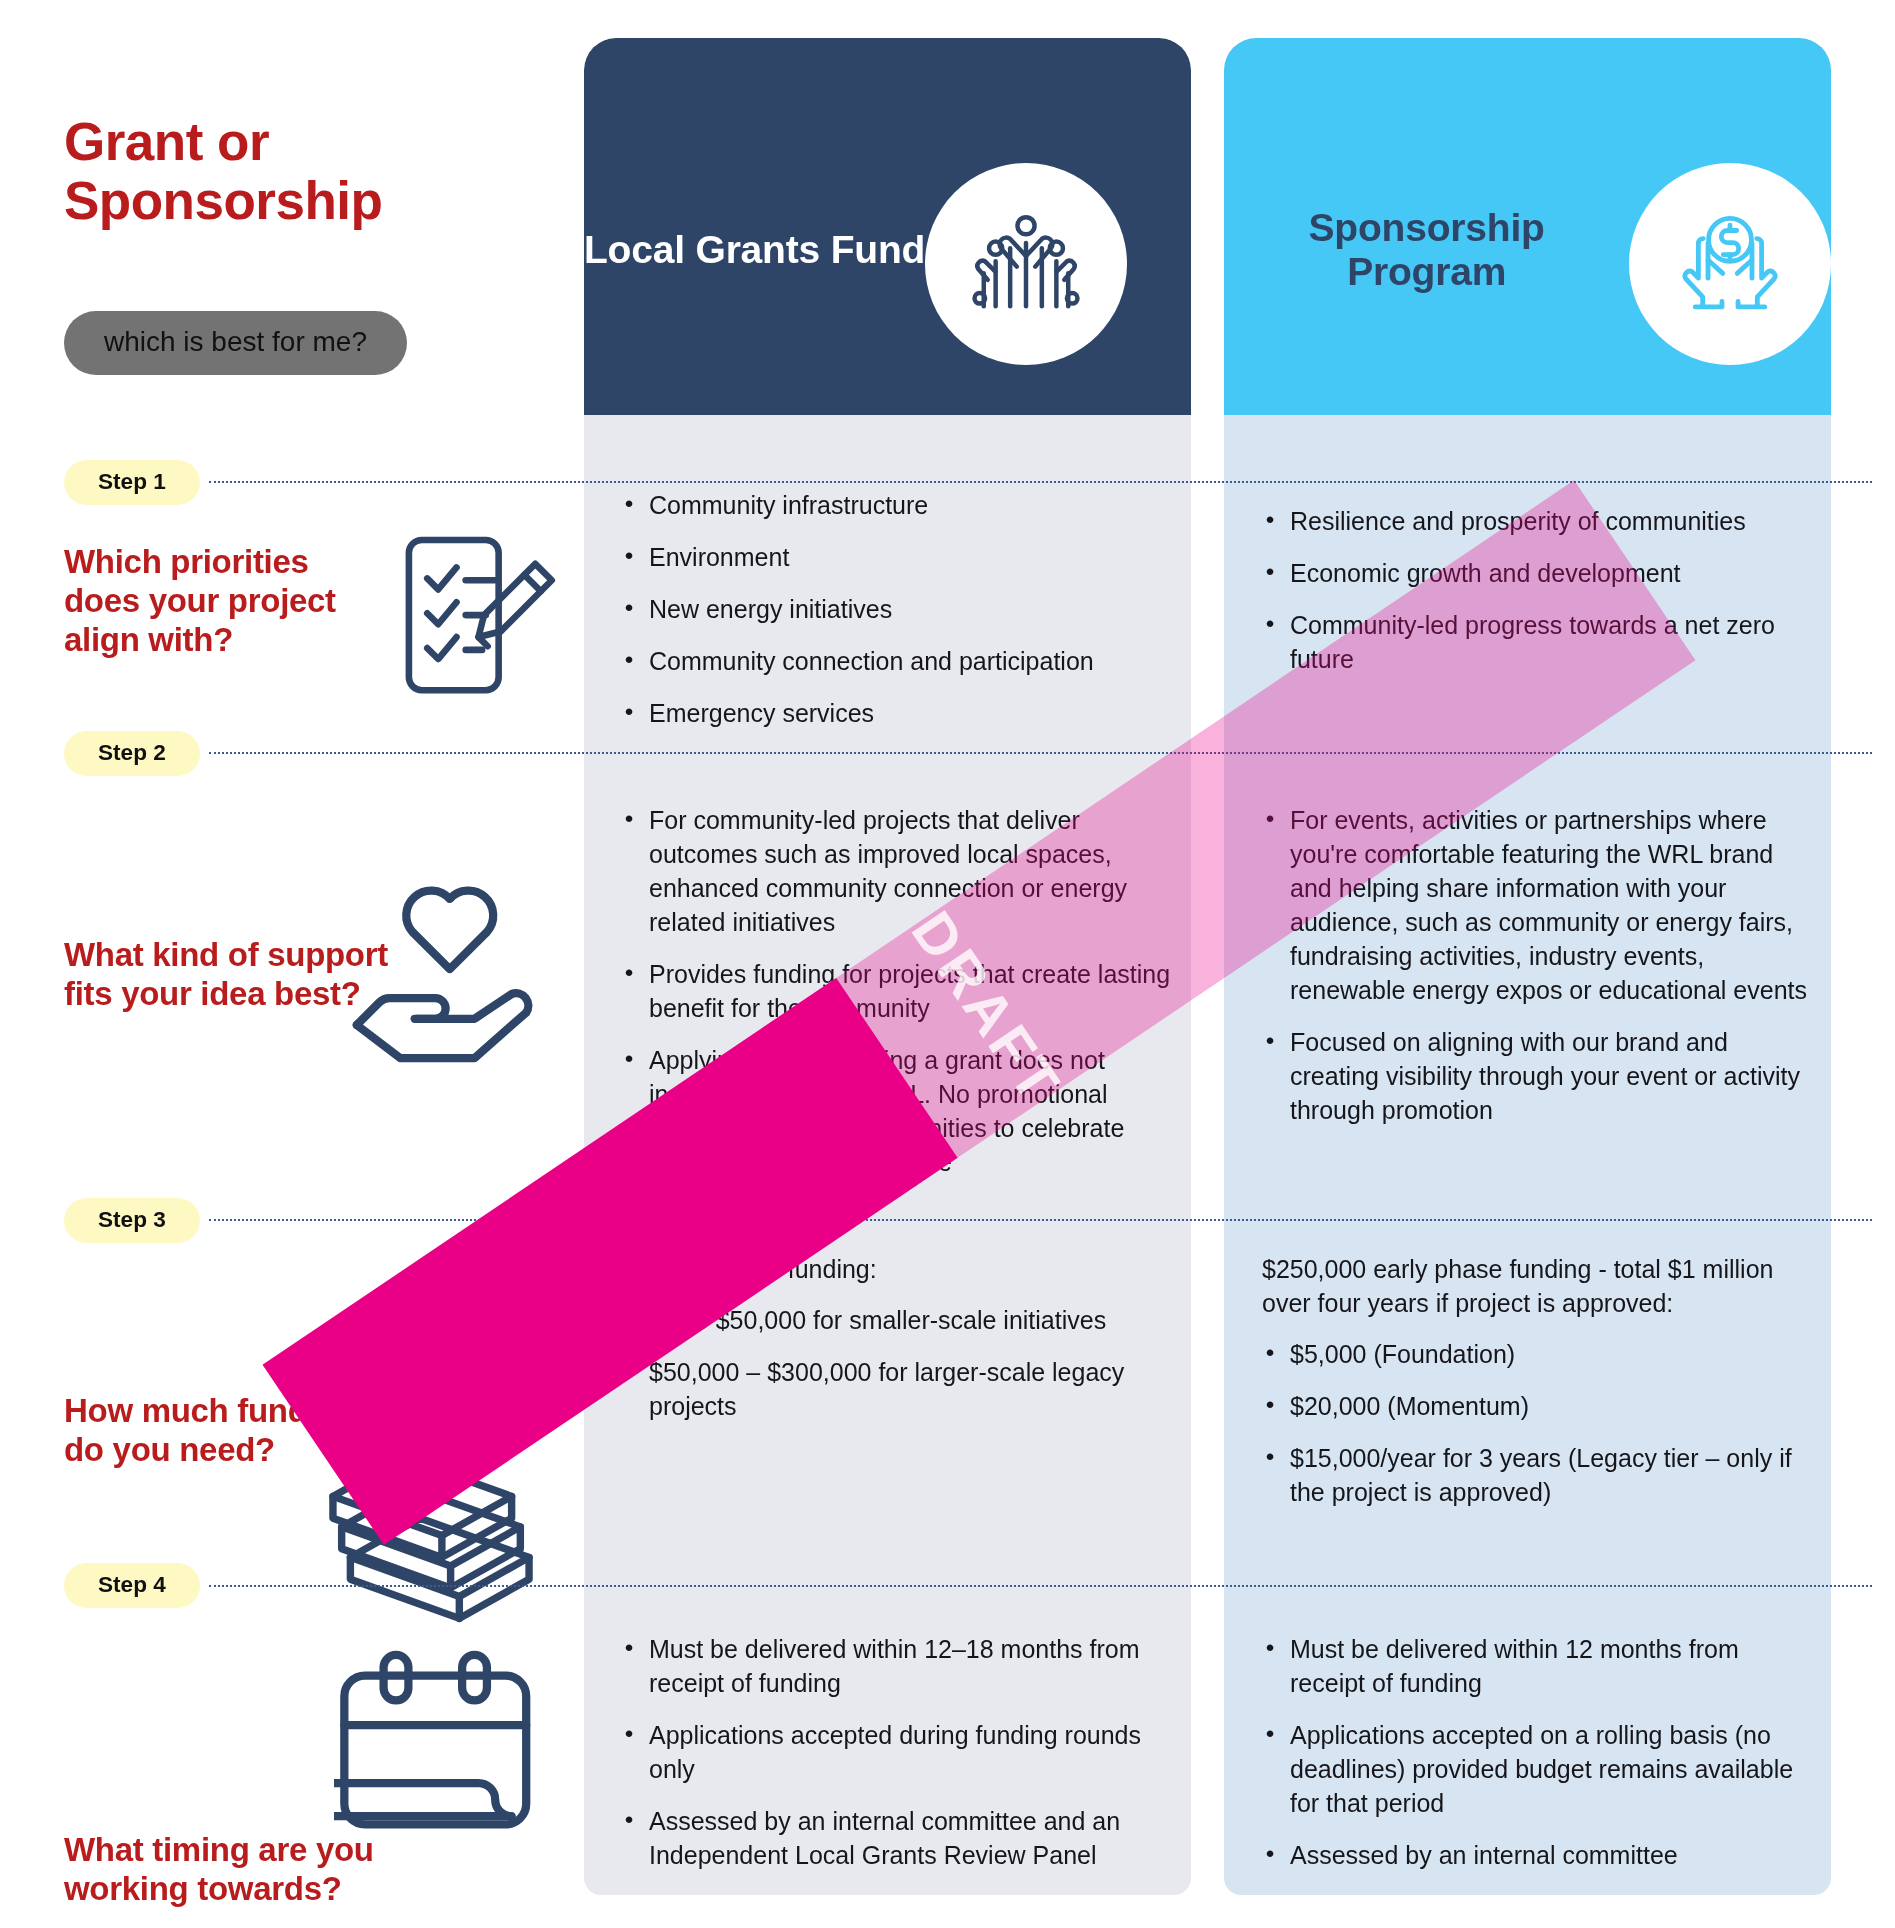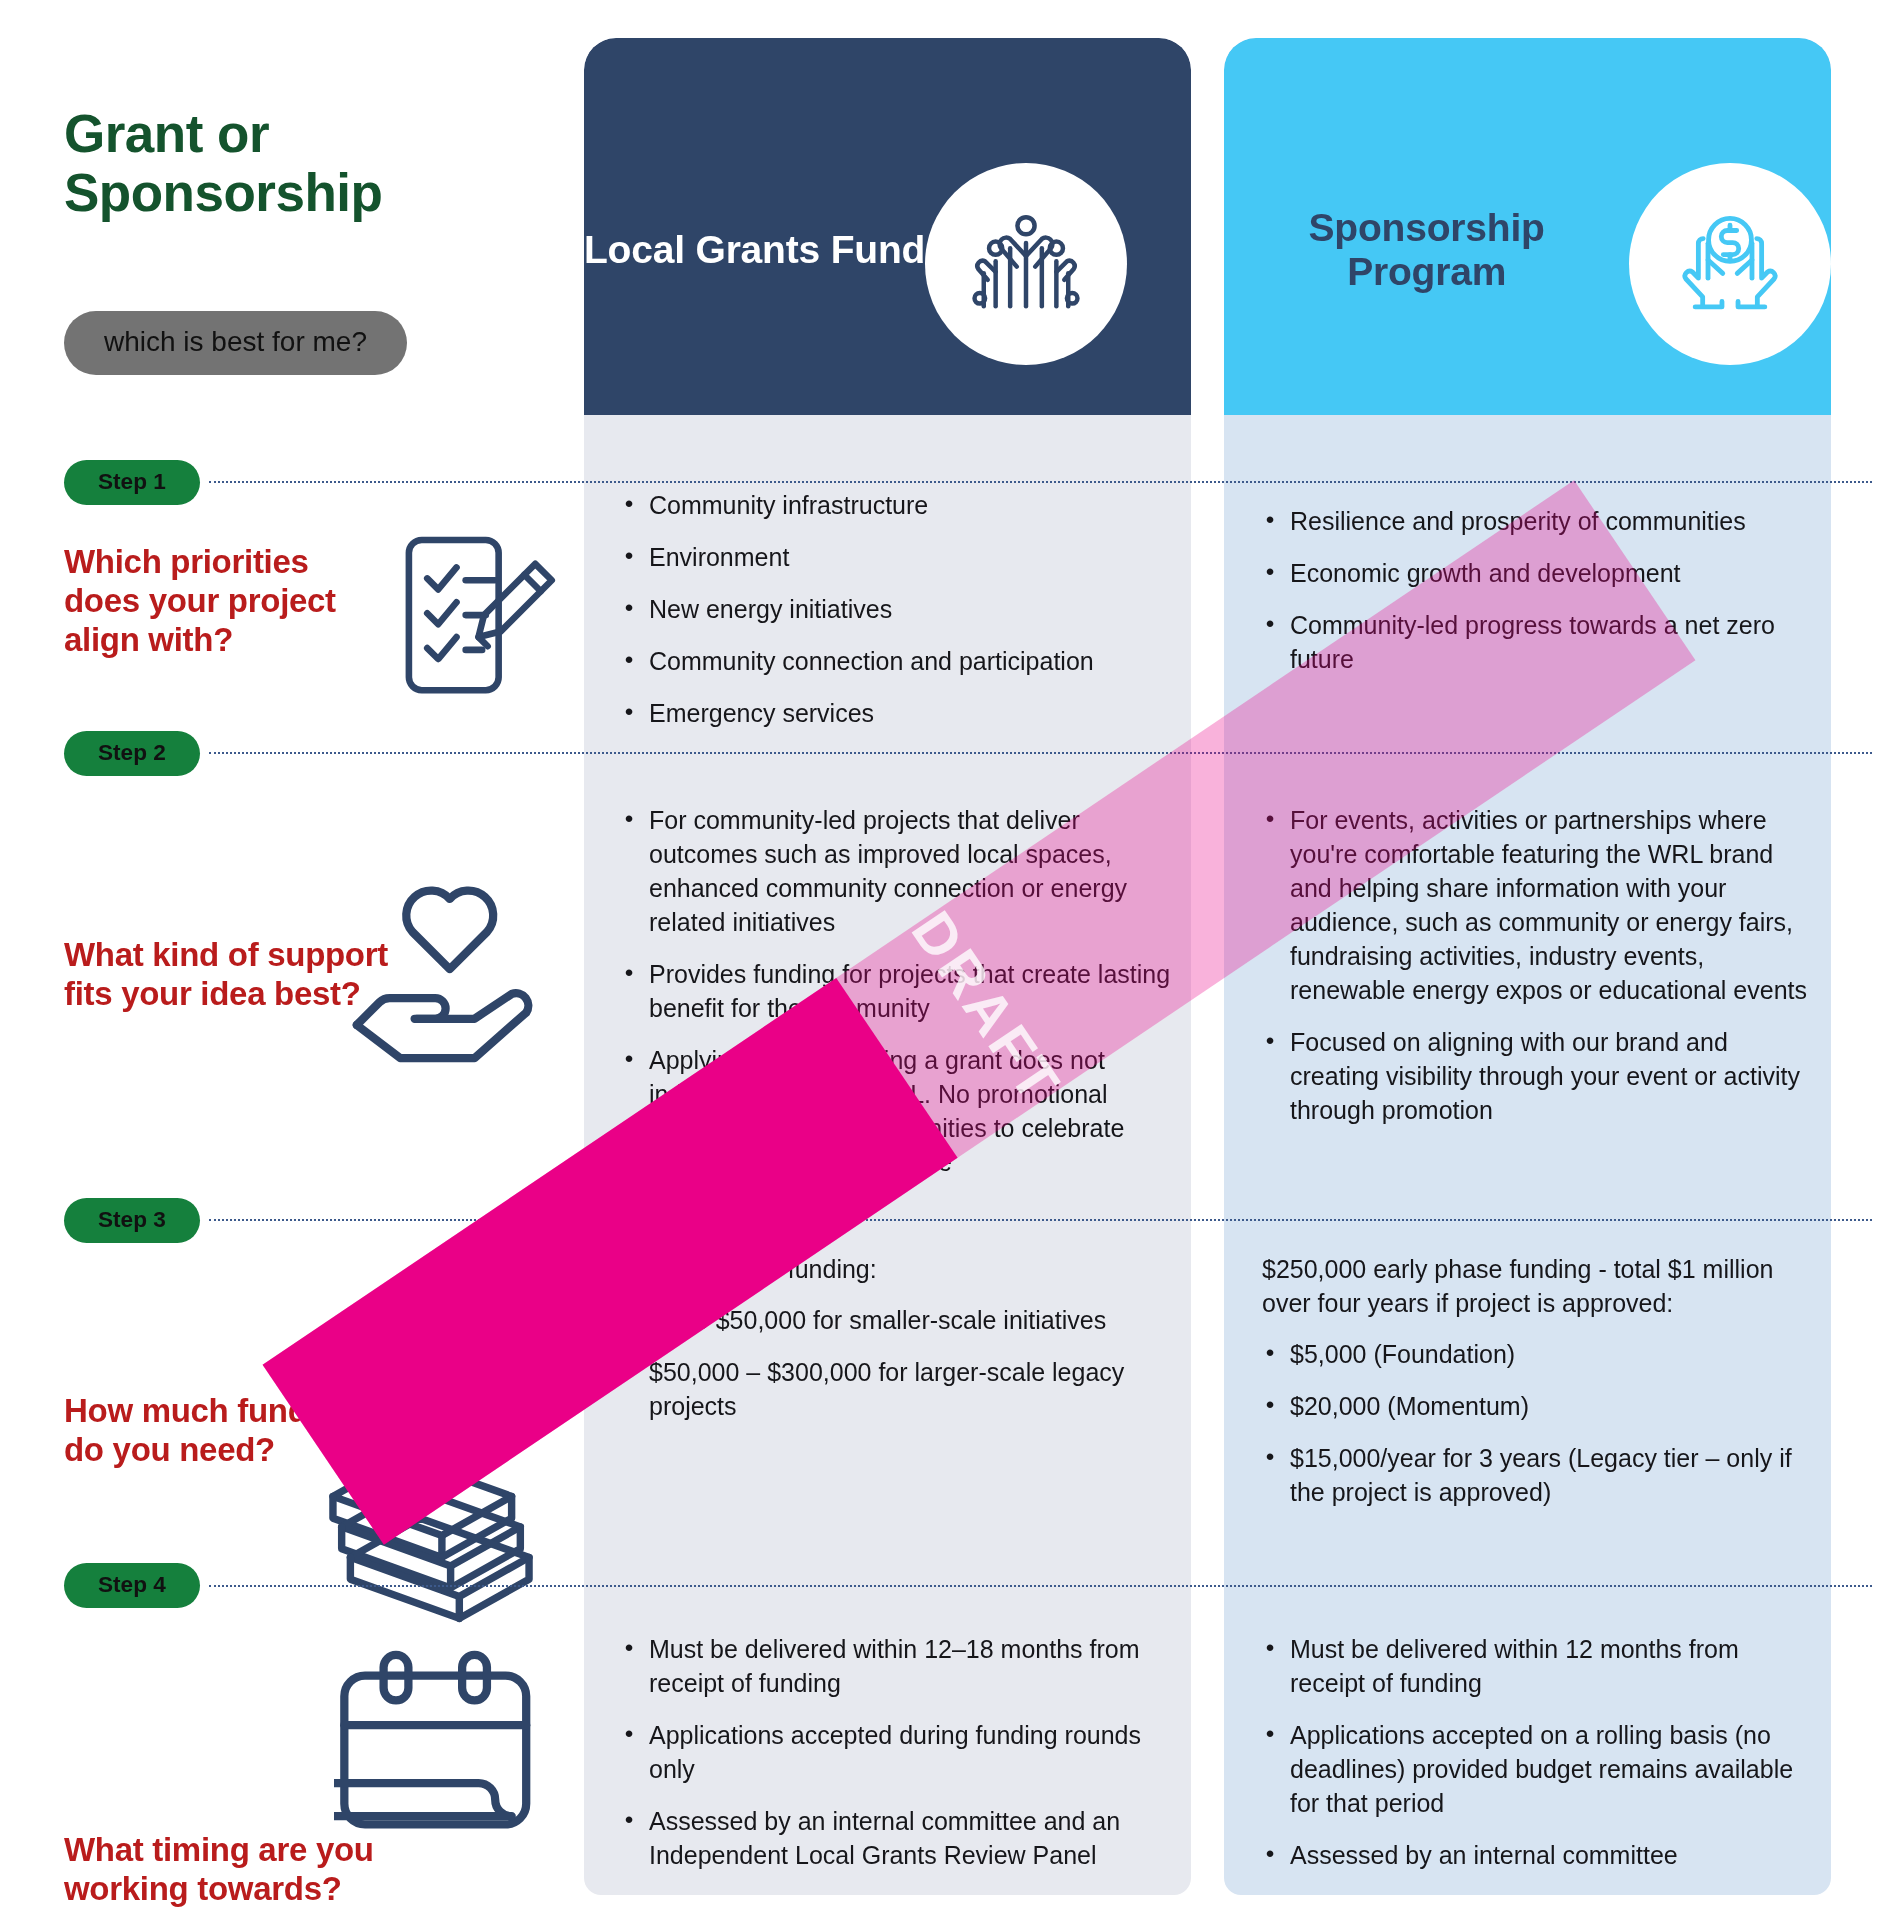--- a/index.html
+++ b/index.html
@@ -49,43 +49,43 @@
     border-radius: 50%;
     background: #ffffff;
     display: flex; align-items: center; justify-content: center;
   }
 
   
   #left-col { position: absolute; left: 0; top: 0; width: 584px; height: 1928px; }
 
   #page-title {
     position: absolute;
-    left: 64px; top: 104px;
+    left: 64px; top: 112px;
     font-size: 53px;
     font-weight: bold;
     line-height: 1.12;
-    color: #14532d;
+    color: #b91c1c;
     letter-spacing: -0.5px;
     white-space: pre-line;
   }
 
   #subtitle-pill {
     position: absolute;
     left: 64px; top: 311px;
     background: #737373;
     border-radius: 38px;
     padding: 15px 40px 17px 40px;
     font-size: 28px;
     color: #111111;
     font-weight: 500;
   }
 
   .step-pill {
     position: absolute;
-    background: #15803d;
+    background: #fef9c3;
     border-radius: 28px;
     padding: 8.5px 34px 10.4px 34px;
     font-size: 22.6px;
     font-weight: bold;
     color: #111111;
     z-index: 6;
   }
 
   .divider {
     position: absolute;

